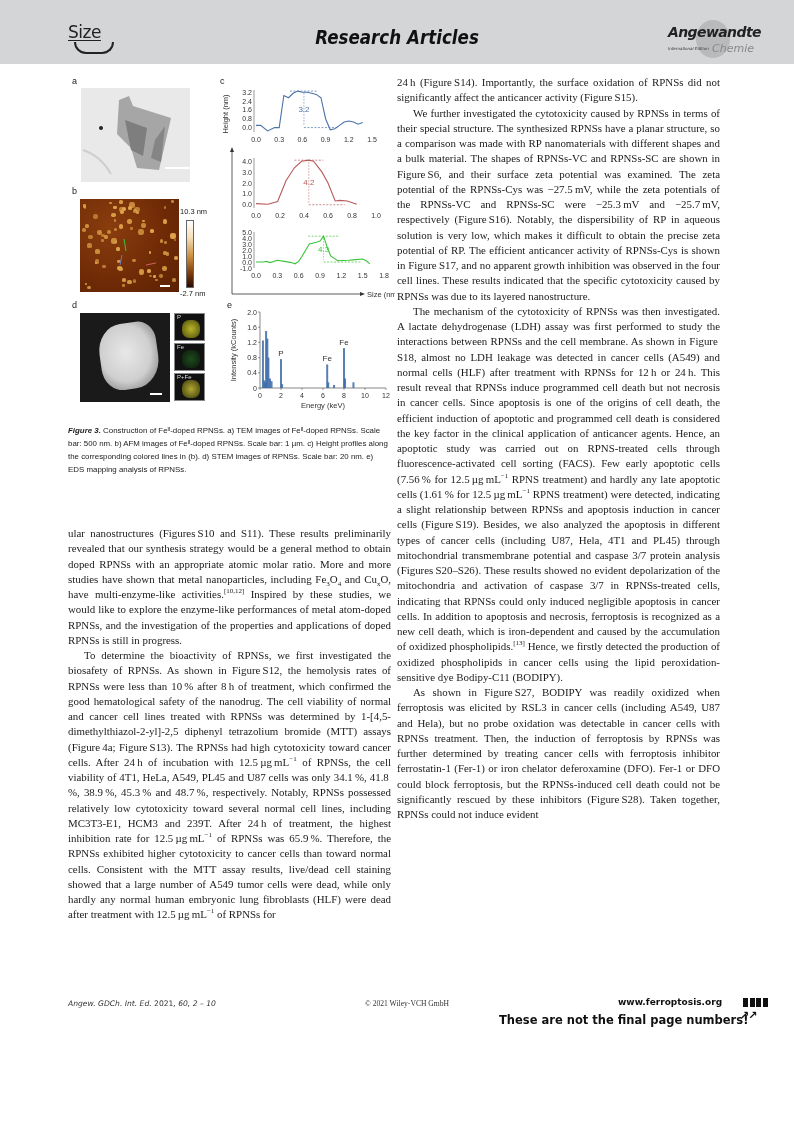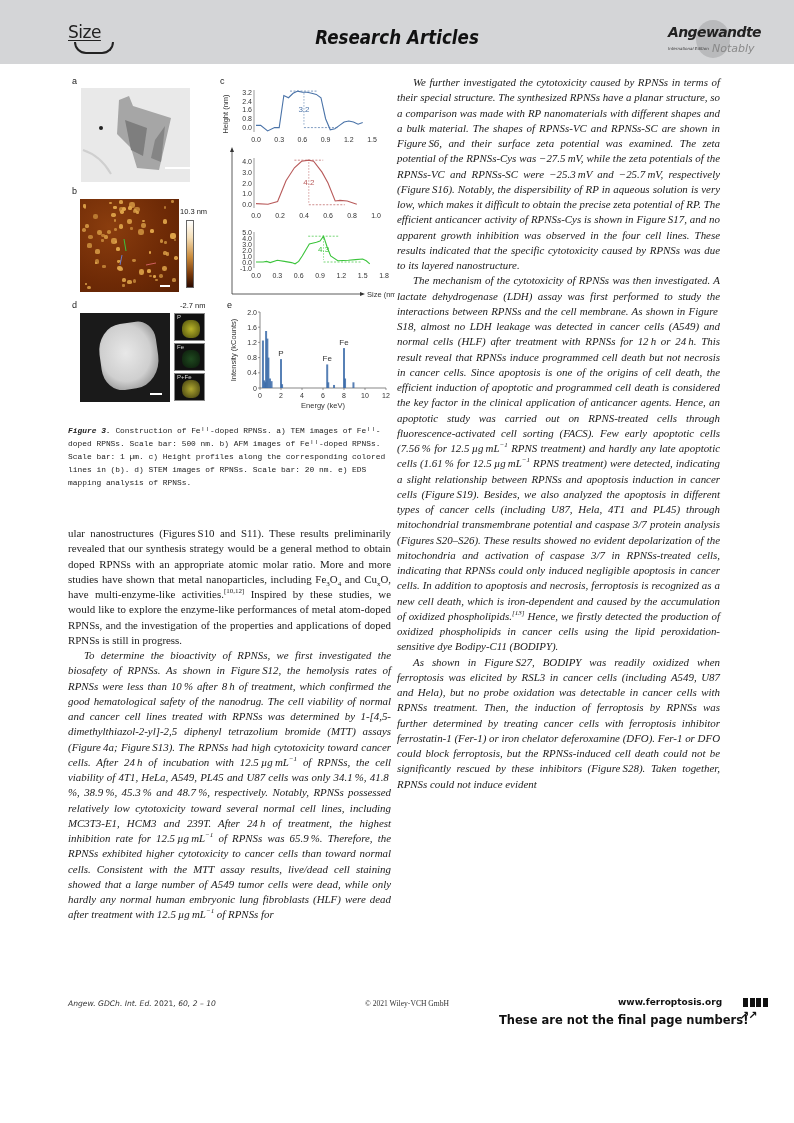--- a/index.html
+++ b/index.html
@@ -27,27 +27,27 @@
   .afm-lab { position: absolute; font-family: "Liberation Sans", sans-serif; font-size: 7.5px; color: #222; }
   .stem { position: absolute; left: 80px; top: 313px; width: 90px; height: 89px; background: #1a1a1a; overflow: hidden; }
   .stem-blob { position: absolute; left: 20px; top: 10px; width: 58px; height: 66px; background: radial-gradient(ellipse at 45% 45%, #e8e8e8 0%, #cfcfcf 55%, #8a8a8a 85%, #2a2a2a 100%); border-radius: 42% 30% 45% 35%; transform: rotate(-8deg); }
   .map { position: absolute; left: 174px; width: 31px; height: 28px; background: #111; border: 1px solid #888; overflow: hidden; }
   .map-lab { position: absolute; left: 2px; top: 0px; font-family: "Liberation Sans", sans-serif; font-size: 6px; color: #ddd; }
   .map-blob { position: absolute; left: 7px; top: 6px; width: 18px; height: 18px; border-radius: 40%; }
   .scalebar { position: absolute; height: 2px; background: #fff; }
 
   svg text { font-family: "Liberation Sans", sans-serif; }
 
-  .caption { position: absolute; left: 68px; top: 424px; width: 322px; font-family: Liberation Mono, monospace; font-size: 7.9px; line-height: 13.1px; color: #222; }
+  .caption { position: absolute; left: 68px; top: 424px; width: 322px; font-family: Liberation Sans, sans-serif; font-size: 7.9px; line-height: 13.1px; color: #222; }
   .caption b { font-style: italic; font-weight: bold; }
 
   
   .col { position: absolute; width: 323px; font-family: "Liberation Serif", serif; font-size: 10.9px; line-height: 15.25px; text-align: justify; color: #1a1a1a; }
   .col p { text-indent: 0; }
-  .col p.ind { text-indent: 16px; font-style: italic; }
+  .col p.ind { text-indent: 16px; }
   .col-left { left: 68px; top: 526px; }
   .col-right { left: 397px; top: 75px; }
   sup { font-size: 7px; line-height: 0; }
   sub { font-size: 7px; line-height: 0; }
 
   
   .foot-l { position: absolute; left: 68px; top: 999px; font-family: "DejaVu Sans", sans-serif; font-size: 7.6px; font-style: italic; color: #333; }
   .foot-l b { font-style: normal; font-weight: normal; }
   .foot-c { position: absolute; left: 365px; top: 999px; font-family: Liberation Serif, serif; font-size: 7.6px; color: #333; }
   .foot-r { position: absolute; left: 618px; top: 997px; font-family: "DejaVu Sans", sans-serif; font-size: 9px; font-weight: bold; color: #111; }
@@ -62,21 +62,21 @@
 <div class="header">
   <div class="gdch">
     <span class="gdch-text">Size</span>
     <span class="gdch-arc"></span>
   </div>
   <div class="header-title">Research Articles</div>
   <div class="ang-logo">
     <span class="ang-circle"></span>
     <span class="ang-top">Angewandte</span>
     <span class="ang-intl">International Edition</span>
-    <span class="ang-chemie">Notably</span>
+    <span class="ang-chemie">Chemie</span>
   </div>
 </div>
 
 <div>
   <span class="fig-label" style="left:72px;top:76px;">a</span>
   <span class="fig-label" style="left:72px;top:186px;">b</span>
   <span class="fig-label" style="left:220px;top:76px;">c</span>
   <span class="fig-label" style="left:72px;top:300px;">d</span>
   <span class="fig-label" style="left:227px;top:300px;">e</span>
 
@@ -164,21 +164,21 @@
       <span class="afm-dot" style="left: 53.275px; top: 10.2773px; width: 3.96166px; height: 3.96166px; opacity: 0.697591;"></span>
     <svg width="99" height="93" style="position:absolute;left:0;top:0;">
       <line x1="44" y1="40" x2="46" y2="52" stroke="#3cc43c" stroke-width="1"></line>
       <line x1="42" y1="56" x2="40" y2="66" stroke="#6a78c8" stroke-width="1"></line>
       <line x1="66" y1="66" x2="76" y2="64" stroke="#d06060" stroke-width="1"></line>
     </svg>
     <span class="scalebar" style="left:80px;top:86px;width:10px;"></span>
   </div>
   <div class="afm-bar"></div>
   <span class="afm-lab" style="left:180px;top:207px;">10.3 nm</span>
-  <span class="afm-lab" style="left:180px;top:289px;margin-top:12px;">-2.7 nm</span>
+  <span class="afm-lab" style="left:180px;top:289px;">-2.7 nm</span>
 
   <svg id="profiles" style="position:absolute;left:220px;top:80px;" width="175" height="220">
       <g>
         <line x1="34" y1="10" x2="34" y2="52" stroke="#555" stroke-width="0.6"></line>
         <text x="32" y="50.078947368421055" font-size="7" text-anchor="end" fill="#333">0.0</text>
         <text x="32" y="41.23684210526316" font-size="7" text-anchor="end" fill="#333">0.8</text>
         <text x="32" y="32.39473684210526" font-size="7" text-anchor="end" fill="#333">1.6</text>
         <text x="32" y="23.55263157894737" font-size="7" text-anchor="end" fill="#333">2.4</text>
         <text x="32" y="14.710526315789473" font-size="7" text-anchor="end" fill="#333">3.2</text>
         <text x="36" y="62" font-size="7" text-anchor="middle" fill="#333">0.0</text>
@@ -315,20 +315,21 @@
     <b>Figure 3.</b>
     <span>Construction of Feᴵᴵ-doped RPNSs. a) TEM images of Feᴵᴵ-doped RPNSs. Scale bar: 500 nm. b) AFM images of Feᴵᴵ-doped RPNSs. Scale bar: 1 µm. c) Height profiles along the corresponding colored lines in (b). d) STEM images of RPNSs. Scale bar: 20 nm. e) EDS mapping analysis of RPNSs.</span>
   </div>
 </div>
 
 <div class="col col-left" id="col-left">
     <p class="">ular nanostructures (Figures S10 and S11). These results preliminarily revealed that our synthesis strategy would be a general method to obtain doped RPNSs with an appropriate atomic molar ratio. More and more studies have shown that metal nanoparticles, including Fe<sub>3</sub>O<sub>4</sub> and Cu<sub>x</sub>O, have multi-enzyme-like activities.<sup>[10,12]</sup> Inspired by these studies, we would like to explore the enzyme-like performances of metal atom-doped RPNSs, and the investigation of the properties and applications of doped RPNSs is still in progress.</p>
     <p class="ind">To determine the bioactivity of RPNSs, we first investigated the biosafety of RPNSs. As shown in Figure S12, the hemolysis rates of RPNSs were less than 10 % after 8 h of treatment, which confirmed the good hematological safety of the nanodrug. The cell viability of normal and cancer cell lines treated with RPNSs was determined by 1-[4,5-dimethylthiazol-2-yl]-2,5 diphenyl tetrazolium bromide (MTT) assays (Figure 4a; Figure S13). The RPNSs had high cytotoxicity toward cancer cells. After 24 h of incubation with 12.5 µg mL<sup>−1</sup> of RPNSs, the cell viability of 4T1, HeLa, A549, PL45 and U87 cells was only 34.1 %, 41.8 %, 38.9 %, 45.3 % and 48.7 %, respectively. Notably, RPNSs possessed relatively low cytotoxicity toward several normal cell lines, including MC3T3-E1, HCM3 and 239T. After 24 h of treatment, the highest inhibition rate for 12.5 µg mL<sup>−1</sup> of RPNSs was 65.9 %. Therefore, the RPNSs exhibited higher cytotoxicity to cancer cells than toward normal cells. Consistent with the MTT assay results, live/dead cell staining showed that a large number of A549 tumor cells were dead, while only hardly any normal human embryonic lung fibroblasts (HLF) were dead after treatment with 12.5 µg mL<sup>−1</sup> of RPNSs for</p>
   </div>
 <div class="col col-right" id="col-right">
+    <p class="">24 h (Figure S14). Importantly, the surface oxidation of RPNSs did not significantly affect the anticancer activity (Figure S15).</p>
     <p class="ind">We further investigated the cytotoxicity caused by RPNSs in terms of their special structure. The synthesized RPNSs have a planar structure, so a comparison was made with RP nanomaterials with different shapes and a bulk material. The shapes of RPNSs-VC and RPNSs-SC are shown in Figure S6, and their surface zeta potential was examined. The zeta potential of the RPNSs-Cys was −27.5 mV, while the zeta potentials of the RPNSs-VC and RPNSs-SC were −25.3 mV and −25.7 mV, respectively (Figure S16). Notably, the dispersibility of RP in aqueous solution is very low, which makes it difficult to obtain the precise zeta potential of RP. The efficient anticancer activity of RPNSs-Cys is shown in Figure S17, and no apparent growth inhibition was observed in the four cell lines. These results indicated that the specific cytotoxicity caused by RPNSs was due to its layered nanostructure.</p>
     <p class="ind">The mechanism of the cytotoxicity of RPNSs was then investigated. A lactate dehydrogenase (LDH) assay was first performed to study the interactions between RPNSs and the cell membrane. As shown in Figure S18, almost no LDH leakage was detected in cancer cells (A549) and normal cells (HLF) after treatment with RPNSs for 12 h or 24 h. This result reveal that RPNSs induce programmed cell death but not necrosis in cancer cells. Since apoptosis is one of the origins of cell death, the efficient induction of apoptotic and programmed cell death is considered the key factor in the clinical application of anticancer agents. Hence, an apoptotic study was carried out on RPNS-treated cells through fluorescence-activated cell sorting (FACS). Few early apoptotic cells (7.56 % for 12.5 µg mL<sup>−1</sup> RPNS treatment) and hardly any late apoptotic cells (1.61 % for 12.5 µg mL<sup>−1</sup> RPNS treatment) were detected, indicating a slight relationship between RPNSs and apoptosis induction in cancer cells (Figure S19). Besides, we also analyzed the apoptosis in different types of cancer cells (including U87, Hela, 4T1 and PL45) through mitochondrial transmembrane potential and caspase 3/7 protein analysis (Figures S20–S26). These results showed no evident depolarization of the mitochondria and activation of caspase 3/7 in RPNSs-treated cells, indicating that RPNSs could only induced negligible apoptosis in cancer cells. In addition to apoptosis and necrosis, ferroptosis is recognized as a new cell death, which is iron-dependent and caused by the accumulation of oxidized phospholipids.<sup>[13]</sup> Hence, we firstly detected the production of oxidized phospholipids in cancer cells using the lipid peroxidation-sensitive dye Bodipy-C11 (BODIPY).</p>
     <p class="ind">As shown in Figure S27, BODIPY was readily oxidized when ferroptosis was elicited by RSL3 in cancer cells (including A549, U87 and Hela), but no probe oxidation was detectable in cancer cells with RPNSs treatment. Then, the induction of ferroptosis by RPNSs was further determined by treating cancer cells with ferroptosis inhibitor ferrostatin-1 (Fer-1) or iron chelator deferoxamine (DFO). Fer-1 or DFO could block ferroptosis, but the RPNSs-induced cell death could not be significantly rescued by these inhibitors (Figure S28). Taken together, RPNSs could not induce evident</p>
   </div>
 
 <div class="foot-l">
   <span>Angew. GDCh. Int. Ed.</span>
   <b>2021</b><span>, 60, 2 – 10</span>
 </div>
 <div class="foot-c">© 2021 Wiley-VCH GmbH</div>

